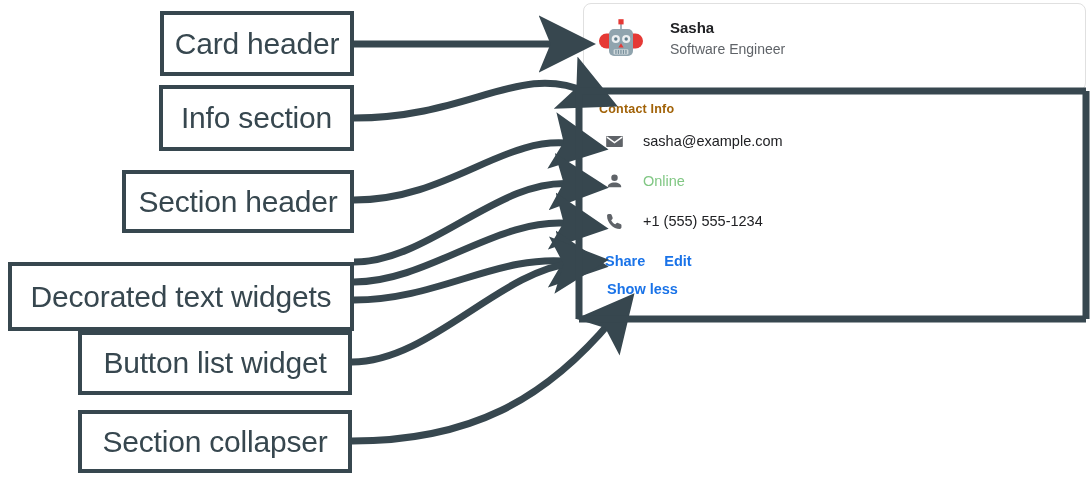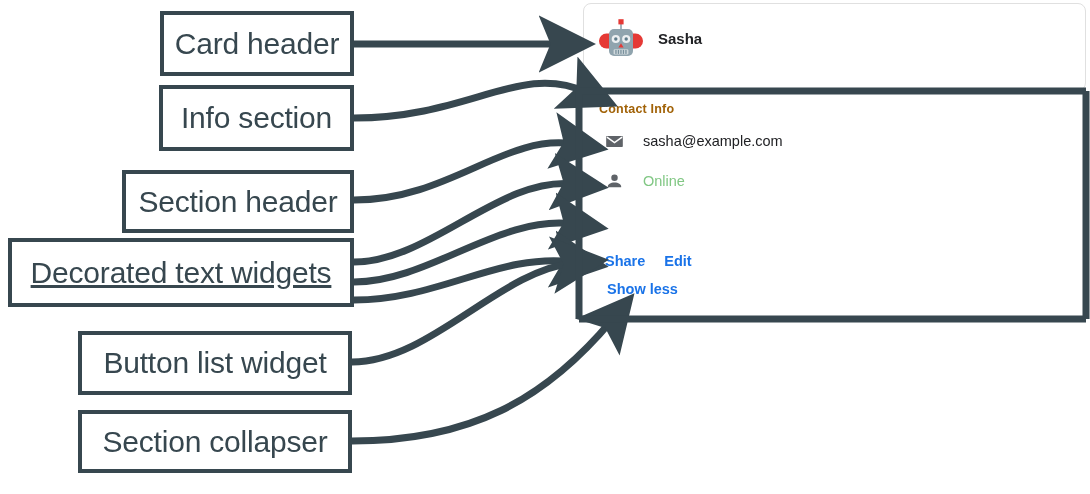--- a/index.html
+++ b/index.html
@@ -55,21 +55,21 @@
     border: 1px solid #e0e0e0;
     border-radius: 8px;
     z-index: 10;
   }
   #card-header {
     position: absolute;
     left: 14px;
     top: 12px;
     display: flex;
     align-items: center;
-    gap: 14px;
+    gap: 26px;
   }
   .avatar {
     width: 46px;
     height: 46px;
     flex: 0 0 46px;
     display: block;
   }
   .header-text {
     display: flex;
     flex-direction: column;
@@ -188,21 +188,21 @@
 </div>
 
 <div class="anno-box" style="left:159px;top:85px;width:195px;height:66px;">
   <span>Info section</span>
 </div>
 
 <div class="anno-box" style="left:122px;top:170px;width:232px;height:63px;">
   <span>Section header</span>
 </div>
 
-<div class="anno-box" style="left:8px;top:238px;width:346px;height:69px;text-decoration:underline;">
+<div class="anno-box" style="left:8px;top:262px;width:346px;height:69px;">
   <span>Decorated text widgets</span>
 </div>
 
 <div class="anno-box" style="left:78px;top:331px;width:274px;height:64px;align-items:center;">
   <span>Button list widget</span>
 </div>
 
 <div class="anno-box" style="left:78px;top:410px;width:274px;height:63px;">
   <span>Section collapser</span>
 </div>
@@ -230,20 +230,21 @@
       <rect x="15.6" y="33.2" width="14.8" height="5.4" rx="1.4" fill="#cfd8dc"></rect>
       <rect x="17.3" y="33.9" width="1.3" height="4" fill="#78909c"></rect>
       <rect x="19.8" y="33.9" width="1.3" height="4" fill="#78909c"></rect>
       <rect x="22.3" y="33.9" width="1.3" height="4" fill="#78909c"></rect>
       <rect x="24.8" y="33.9" width="1.3" height="4" fill="#78909c"></rect>
       <rect x="27.3" y="33.9" width="1.3" height="4" fill="#78909c"></rect>
     </svg>
 
     <div class="header-text">
       <div id="card-title">Sasha</div>
+      <div id="card-subtitle">Software Engineer</div>
     </div>
   </div>
 </div>
 
 <div id="card-section">
 
   <div id="section-header">Contact Info</div>
 
   <div class="row" id="row-email">
     <svg class="ico" viewBox="0 0 24 24">
@@ -254,20 +255,26 @@
   </div>
 
   <div class="row" id="row-status">
     <svg class="ico" viewBox="0 0 24 24">
       <circle cx="12" cy="7.3" r="4.1" fill="#5f6368"></circle>
       <path fill="#5f6368" d="M12,13.2 c5,0 8.4,2.6 8.4,4.6 v1.4 h-16.8 v-1.4 c0,-2 3.4,-4.6 8.4,-4.6 z"></path>
     </svg>
     <span class="val">Online</span>
   </div>
 
+  <div class="row" id="row-phone">
+    <svg class="ico" viewBox="0 0 24 24">
+      <path fill="#5f6368" d="M6.6,2.6 c0.9,0 1.5,0.5 1.8,1.3 l1.2,3.1 c0.3,0.8 0.1,1.6 -0.5,2.1 L7.8,10.3 c1.1,2.3 3,4.2 5.3,5.3 l1.2,-1.3 c0.6,-0.6 1.4,-0.8 2.1,-0.5 l3.1,1.2 c0.8,0.3 1.3,1 1.3,1.8 v2.6 c0,1.1 -0.9,2 -2,2 C10.3,21.4 2.6,13.7 2.6,4.6 c0,-1.1 0.9,-2 2,-2 z"></path>
+    </svg>
+    <span class="val">+1 (555) 555-1234</span>
+  </div>
 
   <div id="button-list">
     <button class="linkbtn">Share</button>
     <button class="linkbtn">Edit</button>
   </div>
 
   <button class="linkbtn" id="collapser">Show less</button>
 </div>
 
 </body></html>

